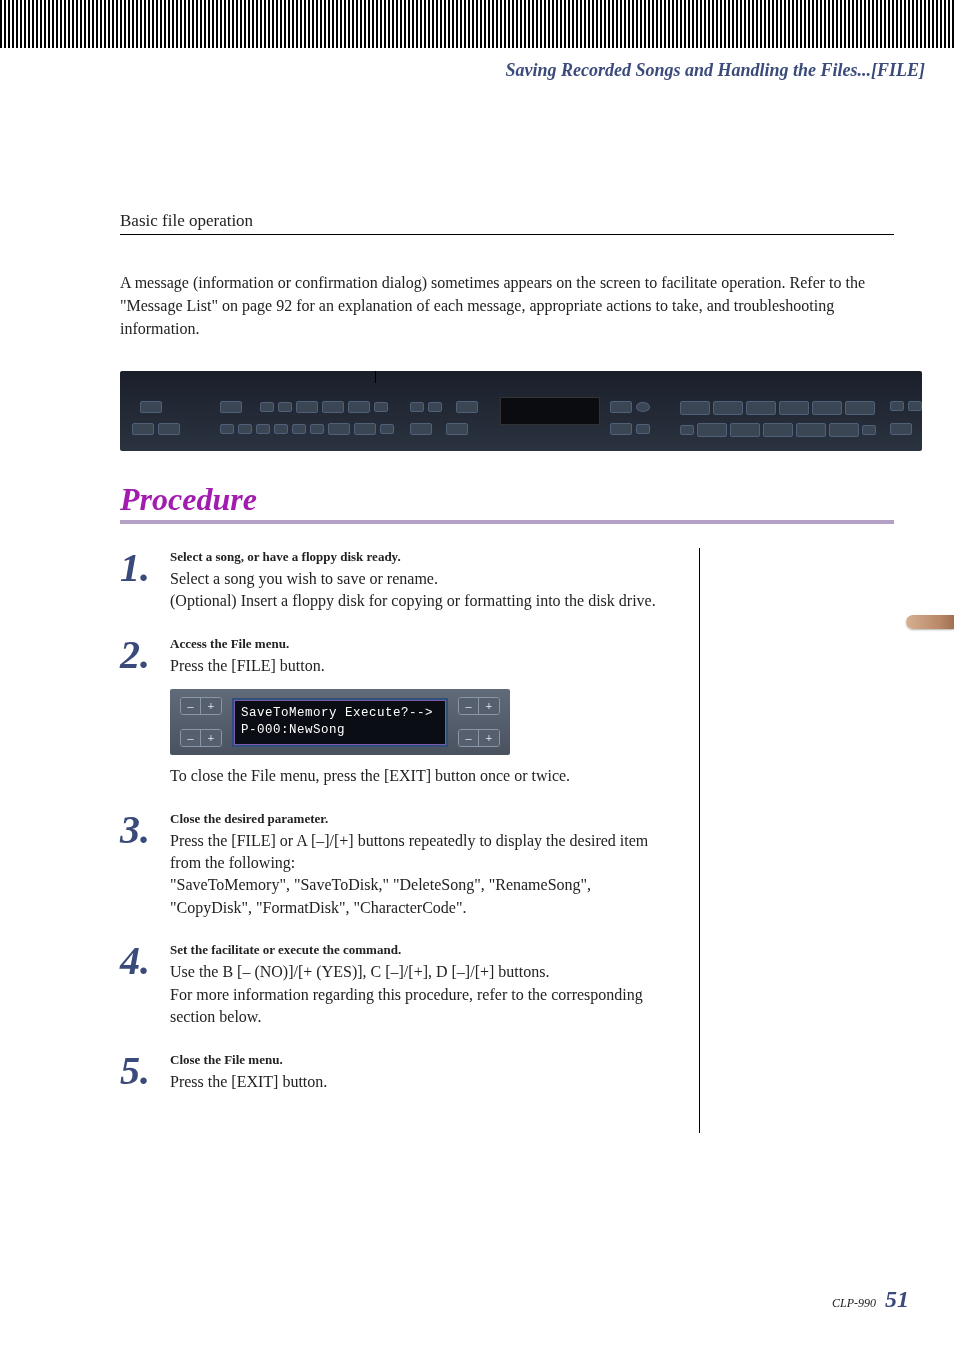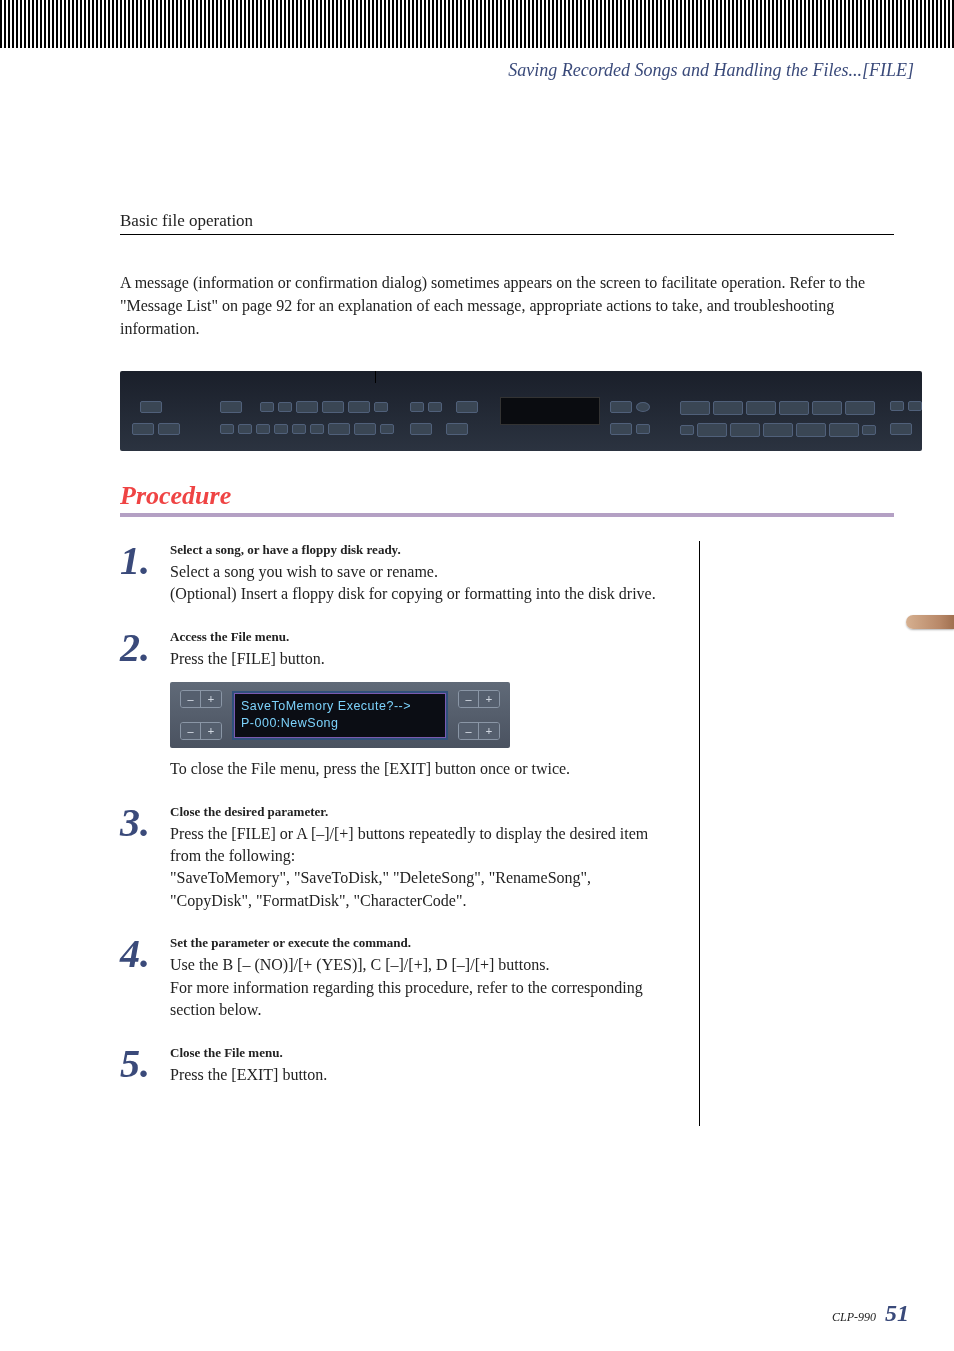--- a/index.html
+++ b/index.html
@@ -12,24 +12,24 @@
     position: relative;
   }
   .barcode {
     width: 100%;
     height: 48px;
     background: repeating-linear-gradient(90deg, #000 0 2px, #fff 2px 4px);
   }
   .header-title {
     text-align: right;
     font-style: italic;
-    font-weight: normal;
+    font-weight: bold;
     color: #3a4a7a;
     font-size: 18px;
-    padding: 12px 40px 0 0;
+    padding: 12px 29px 0 0;
   }
   .content {
     padding: 130px 60px 0 120px;
   }
   .section-heading {
     font-weight: normal;
     font-size: 17px;
     border-bottom: 1.5px solid #000;
     padding-bottom: 3px;
     margin-bottom: 12px;
@@ -60,22 +60,22 @@
   }
   .panel-row { display:flex; gap:4px; align-items:center; position:absolute; }
   .pbtn { background:#3a4654; border:1px solid #50607a; border-radius:2px; }
   .pbtn.sm { width:14px; height:10px; }
   .pbtn.md { width:22px; height:12px; }
   .pbtn.lg { width:30px; height:14px; }
   .pdisp { width:100px; height:28px; background:#0a0c10; border:1px solid #333; }
   .procedure-heading {
     font-style: italic;
     font-weight: bold;
-    font-size: 26px;
-    color: #ef4444;
+    font-size: 32px;
+    color: #a21caf;
     border-bottom: 4px solid #b4a0c4;
     padding-bottom: 2px;
     margin-bottom: 24px;
   }
   .steps-col {
     border-right: 1px solid #000;
     width: 580px;
     padding-right: 30px;
     padding-bottom: 40px;
   }
@@ -133,29 +133,29 @@
   }
   .lcd-btn span:first-child { border-right: 1px solid #8a96a6; }
   .lcd-screen {
     flex: 1;
     background: #0b0d14;
     border: 2px solid #30507a;
     padding: 5px 7px;
     box-shadow: inset 0 0 0 1px #7a5ab0;
   }
   .lcd-line {
-    font-family: Liberation Sans, sans-serif;
-    color: #7dd3fc;
+    font-family: Liberation Mono, monospace;
+    color: #ffffff;
     font-size: 12.5px;
     letter-spacing: 0.5px;
     white-space: nowrap;
   }
   .footer {
     position: absolute;
-    bottom: 24px;
+    bottom: 38px;
     right: 45px;
     font-size: 12px;
     font-style: italic;
   }
   .footer .pg {
     font-family: 'Times New Roman', serif;
     font-style: italic;
     font-weight: bold;
     font-size: 24px;
     color: #3a4a7a;
@@ -321,21 +321,21 @@
       <div class="step-body">
         <div class="step-title">Close the desired parameter.</div>
         <div>Press the [FILE] or A [–]/[+] buttons repeatedly to display the desired item from the following:</div>
         <div>"SaveToMemory", "SaveToDisk," "DeleteSong", "RenameSong", "CopyDisk", "FormatDisk", "CharacterCode".</div>
       </div>
     </div>
 
     <div class="step">
       <div class="step-num">4.</div>
       <div class="step-body">
-        <div class="step-title">Set the parameter or execute the command.</div>
+        <div class="step-title">Set the facilitate or execute the command.</div>
         <div>Use the B [– (NO)]/[+ (YES)], C [–]/[+], D [–]/[+] buttons.</div>
         <div>For more information regarding this procedure, refer to the corresponding section below.</div>
       </div>
     </div>
 
     <div class="step" style="margin-bottom:0;">
       <div class="step-num">5.</div>
       <div class="step-body">
         <div class="step-title">Close the File menu.</div>
         <div>Press the [EXIT] button.</div>

